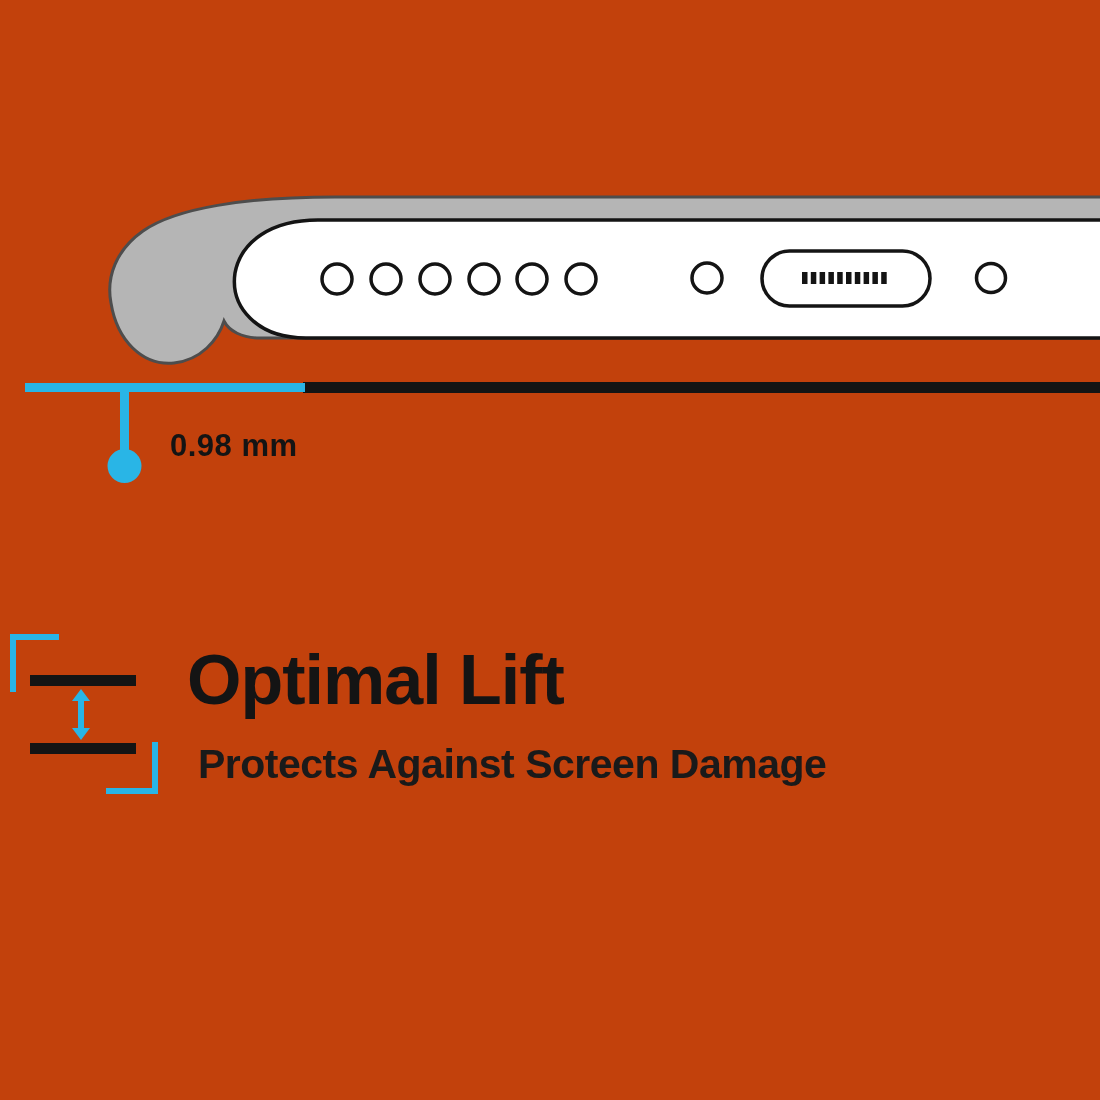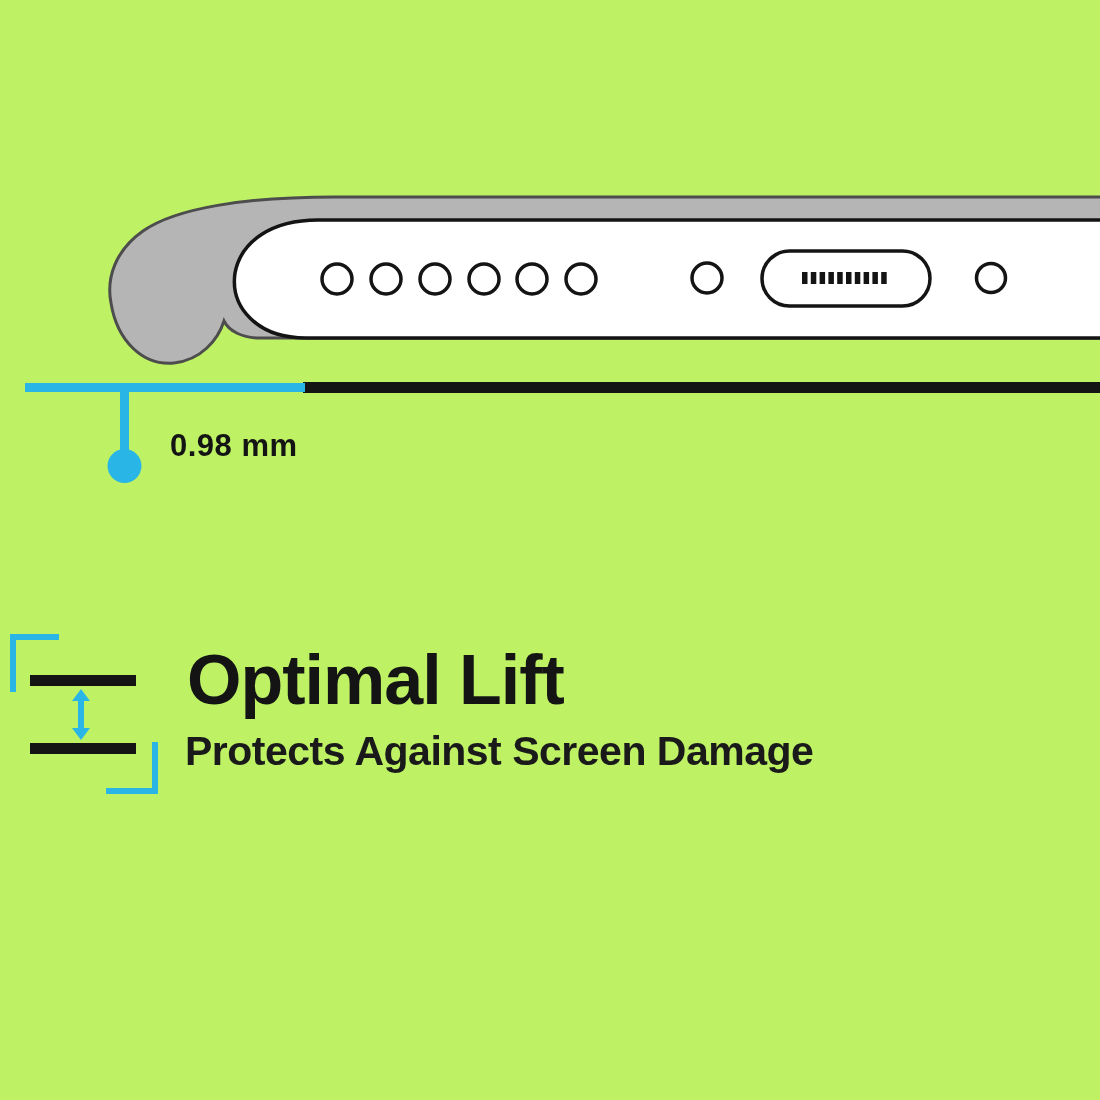--- a/index.html
+++ b/index.html
@@ -5,21 +5,21 @@
   html, body {
     margin: 0;
     padding: 0;
     background: #ffffff;
     font-family: "Liberation Sans", "DejaVu Sans", sans-serif;
   }
   .canvas {
     position: relative;
     width: 1100px;
     height: 1100px;
-    background: #bef264;
+    background: #c2410c;
     overflow: hidden;
   }
   .diagram-svg {
     position: absolute;
     top: 0;
     left: 0;
   }
   .measurement-label {
     position: absolute;
     left: 170px;
@@ -44,21 +44,21 @@
     font-weight: bold;
     letter-spacing: -1px;
     color: #141414;
     line-height: 1;
     white-space: nowrap;
   }
   .feature-subtitle {
     position: absolute;
     left: 185px;
     top: 731px;
-    margin: 0;
+    margin: 13px;
     font-size: 41px;
     font-weight: bold;
     letter-spacing: -0.5px;
     color: #1a1a1a;
     line-height: 1;
     white-space: nowrap;
   }
   
   .ink-fill    { fill: #141414; }
   .ink-stroke  { stroke: #141414; }

